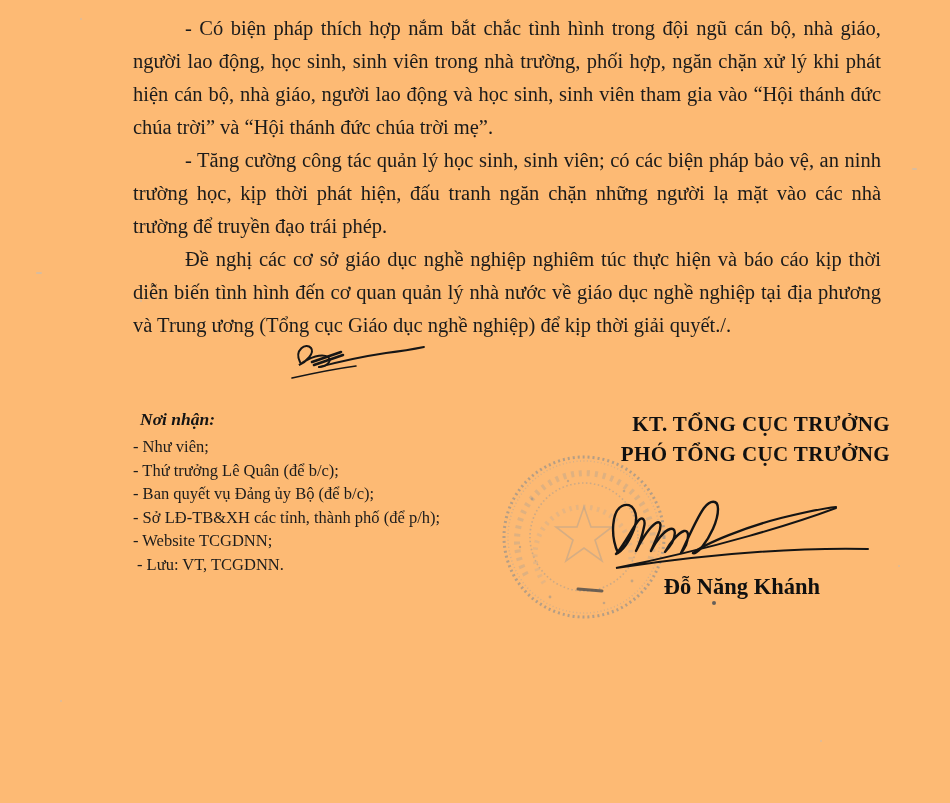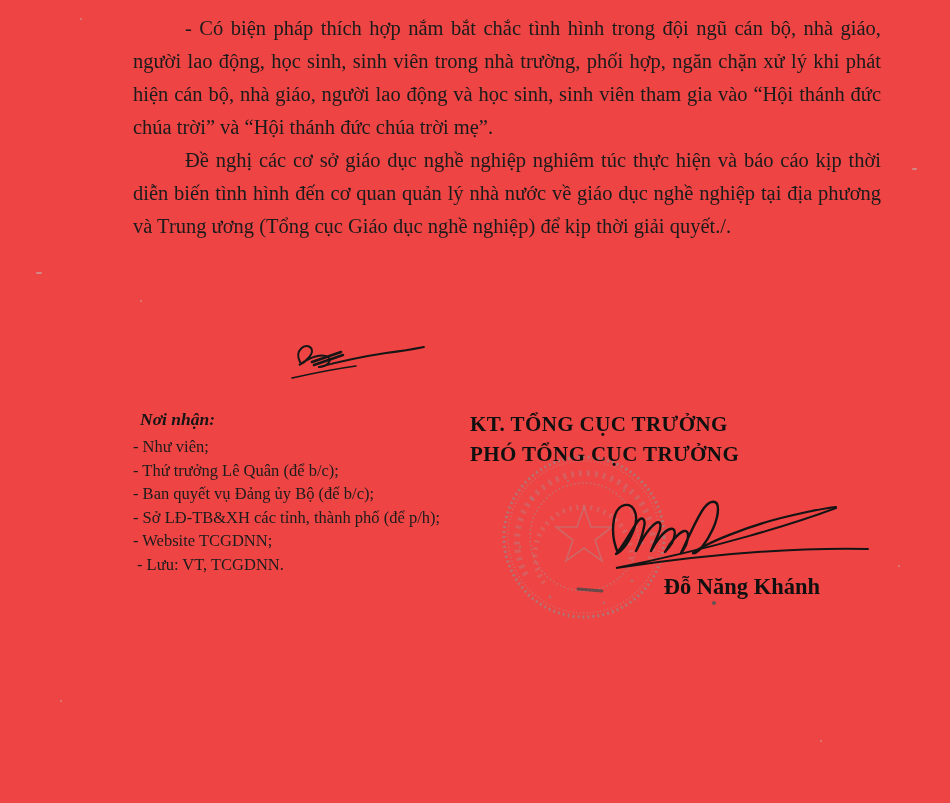--- a/index.html
+++ b/index.html
@@ -2,42 +2,42 @@
 <html><head>
 <meta charset="utf-8">
 <style>
   html,body{margin:0;padding:0;}
   body{
     width:950px;height:803px;position:relative;overflow:hidden;
     background:#ffffff;
     font-family:"Liberation Serif", serif;
     color:#1a1a1a;
   }
-  .page{position:absolute;inset:0;background:#ef4444;}
+  .page{position:absolute;inset:0;background:#fdba74;}
 
   
   .doc-body{
     position:absolute;left:133px;top:12px;width:748px;
     font-size:20.5px;line-height:33px;text-align:justify;color:#1b1b1b;
   }
   .doc-body p{margin:0;text-indent:52px;}
 
   
   .recipients{position:absolute;left:133px;top:409px;width:400px;}
   .recipients-heading{
     font-weight:bold;font-style:italic;font-size:17.5px;margin:0 0 5px 7px;color:#141414;
   }
   .recipient-item{
     font-size:16.5px;line-height:23.5px;color:#1c1c1c;white-space:nowrap;
   }
   .recipient-item.indented{padding-left:4px;}
 
   
   .sig-block{
-    position:absolute;left:470px;top:409px;width:420px;text-align:left;z-index:2;
+    position:absolute;left:470px;top:409px;width:420px;text-align:right;z-index:2;
   }
   .sig-title{
     font-weight:bold;font-size:21px;line-height:30px;letter-spacing:.4px;color:#101010;margin:0;
   }
   .signer-name{
     position:absolute;left:560px;top:574px;width:260px;text-align:right;
     font-weight:bold;font-size:22.5px;color:#101010;z-index:2;
   }
 
   .stamp-wrap{position:absolute;left:492px;top:447px;width:186px;height:182px;z-index:1;}
@@ -47,20 +47,21 @@
   
   .speck{position:absolute;width:2px;height:2px;background:#bdbdbd;border-radius:50%;opacity:.55;}
 </style>
 </head>
 <body>
 
 <div class="page">
 
   <div class="doc-body">
     <p>- Có biện pháp thích hợp nắm bắt chắc tình hình trong đội ngũ cán bộ, nhà giáo, người lao động, học sinh, sinh viên trong nhà trường, phối hợp, ngăn chặn xử lý khi phát hiện cán bộ, nhà giáo, người lao động và học sinh, sinh viên tham gia vào “Hội thánh đức chúa trời” và “Hội thánh đức chúa trời mẹ”.</p>
+    <p>- Tăng cường công tác quản lý học sinh, sinh viên; có các biện pháp bảo vệ, an ninh trường học, kịp thời phát hiện, đấu tranh ngăn chặn những người lạ mặt vào các nhà trường để truyền đạo trái phép.</p>
     <p>Đề nghị các cơ sở giáo dục nghề nghiệp nghiêm túc thực hiện và báo cáo kịp thời diễn biến tình hình đến cơ quan quản lý nhà nước về giáo dục nghề nghiệp tại địa phương và Trung ương (Tổng cục Giáo dục nghề nghiệp) để kịp thời giải quyết./.</p>
   </div>
 
   <div class="initials-wrap">
     <svg width="160" height="50" viewBox="0 0 160 50" fill="none" xmlns="http://www.w3.org/2000/svg">
       <path d="M14,26 C8,14 20,6 25,12 C29,17 20,26 13,29 C24,21 36,17 42,21 C47,25 40,31 33,31" stroke="#161616" stroke-width="2" stroke-linecap="round"></path>
       <path d="M26,26 L55,16 M28,29 L57,19" stroke="#161616" stroke-width="2.6" stroke-linecap="round"></path>
       <path d="M33,31 C52,26 80,20 100,17 C116,15 128,13 138,11" stroke="#161616" stroke-width="1.8" stroke-linecap="round"></path>
       <path d="M6,42 C24,38 48,33 70,30" stroke="#161616" stroke-width="1.6" stroke-linecap="round"></path>
     </svg>

